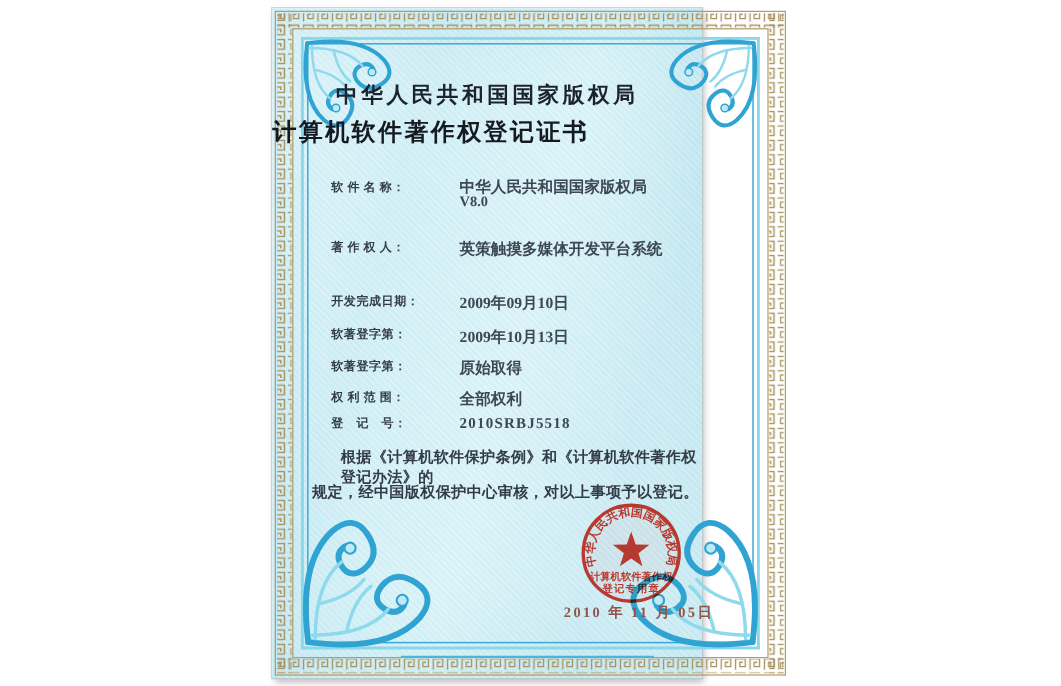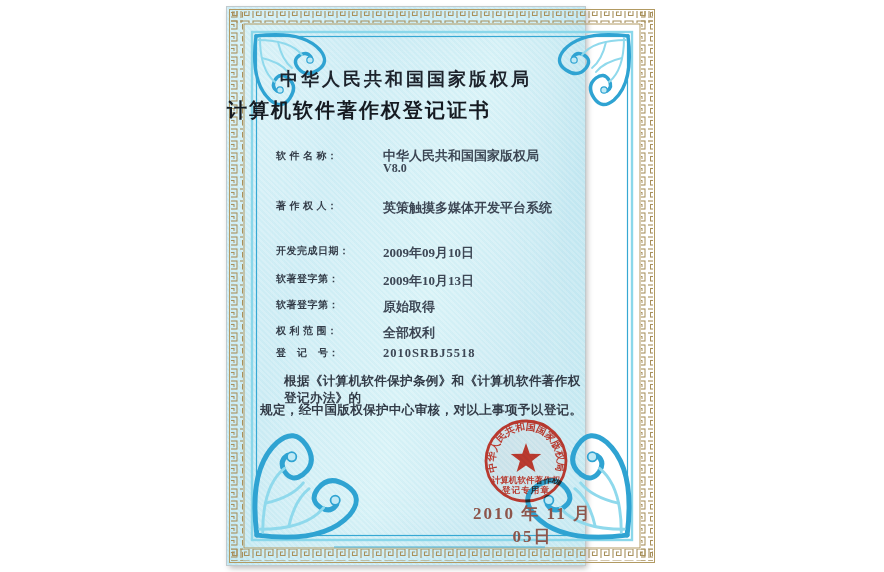--- a/index.html
+++ b/index.html
@@ -20,21 +20,21 @@
   .authority{top:60px;left:0;width:100%;text-align:center;font-size:18px;font-weight:bold;letter-spacing:3px;color:#1d232c;}
   .title{top:90px;left:0;width:100%;text-align:left;font-size:20px;font-weight:bold;letter-spacing:2px;color:#151a21;}
   .certno{top:126px;right:26px;font-size:10.5px;color:#394250;letter-spacing:.5px;}
   .row{position:absolute;left:49px;font-size:10px;font-weight:bold;}
   .row .lab{display:inline-block;color:#333c48;letter-spacing:.5px;}
   .val{position:absolute;left:156px;font-size:13px;font-weight:bold;color:#3d4755;}
   .val .sub{display:block;font-size:12px;line-height:13px;font-weight:bold;}
   .stmt{position:absolute;font-size:12.6px;font-weight:bold;color:#333c48;letter-spacing:.3px;}
   .seal{position:absolute;left:239px;top:394px;width:120px;height:120px;mix-blend-mode:multiply;opacity:.92;}
   .issue-date{position:absolute;left:233px;top:495px;width:145px;text-align:center;
-    font-size:17px;font-weight:bold;color:#8d554b;letter-spacing:2px;}
+    font-size:12px;font-weight:bold;color:#8d554b;letter-spacing:2px;}
 </style>
 </head>
 <body>
 
 <div class="stage">
   <div class="cert">
 
     <svg class="deco" viewBox="0 0 430 558" aria-hidden="true">
       <defs>
         <pattern id="mk" width="12" height="12" patternUnits="userSpaceOnUse">

